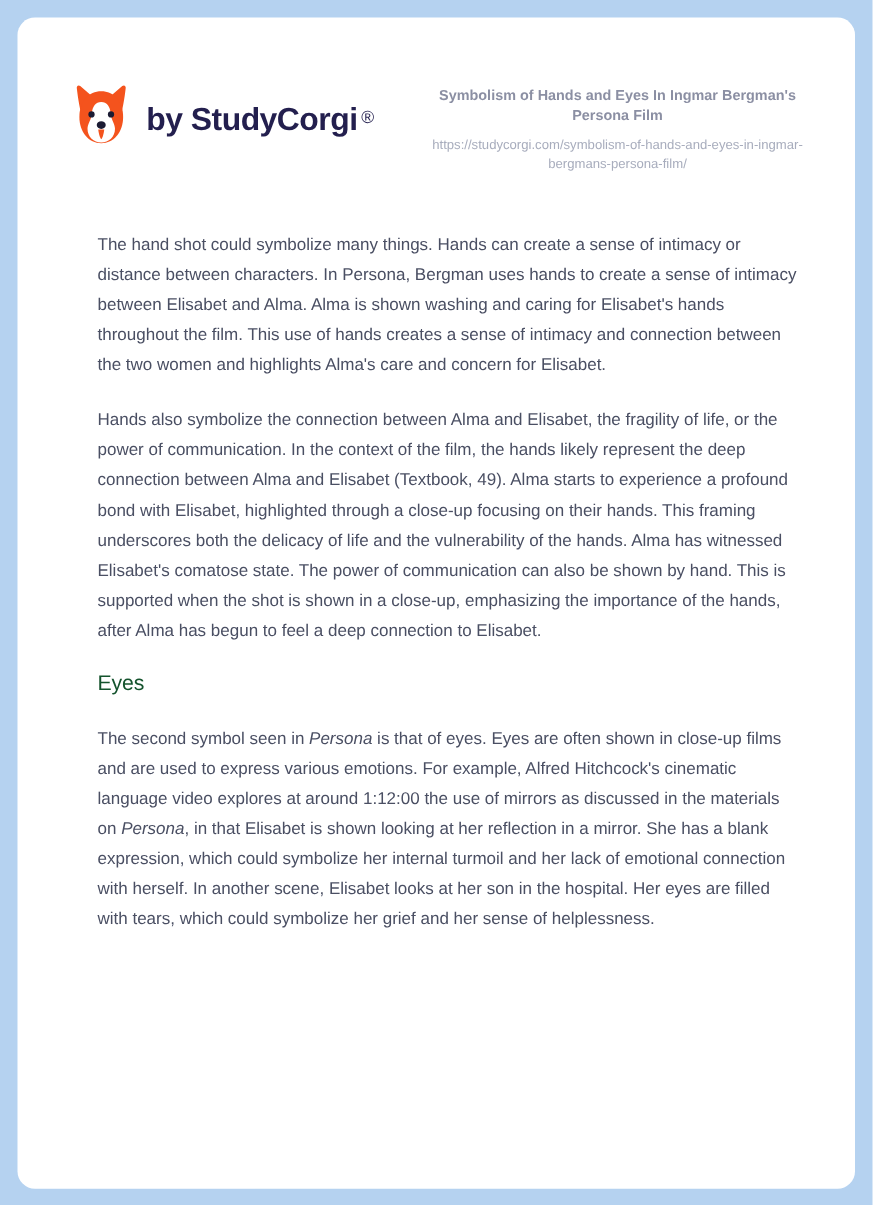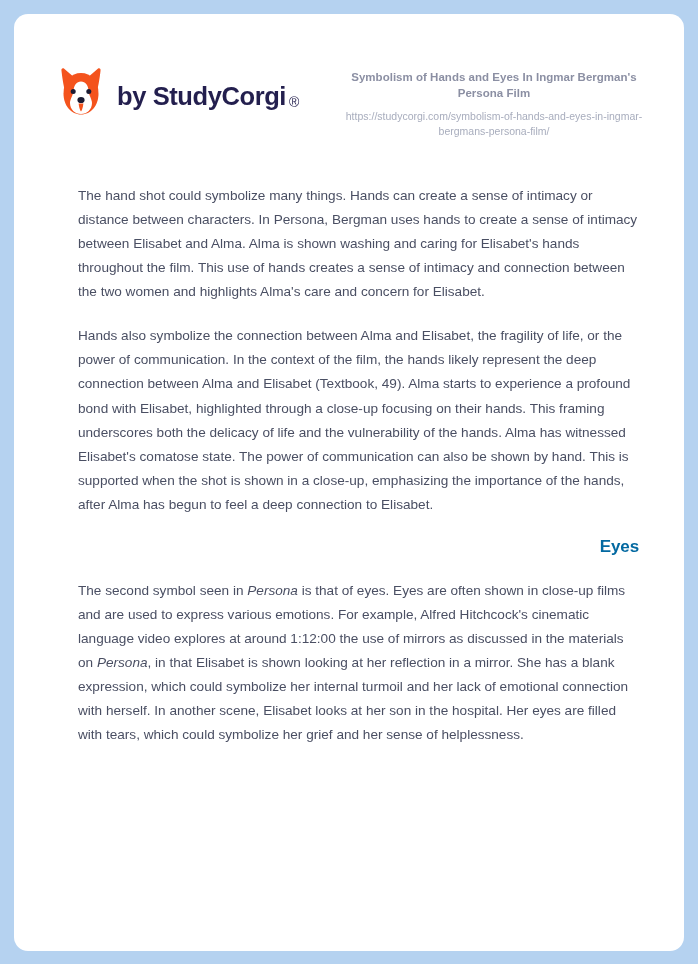--- a/index.html
+++ b/index.html
@@ -43,21 +43,21 @@
 
   .logo-mark {
     width: 46px;
     height: 50px;
     flex: 0 0 46px;
     display: block;
   }
 
   .brand-wordmark {
     display: flex;
-    align-items: flex-end;
+    align-items: center;
     color: #231f4e;
   }
 
   .brand-text {
     font-size: 25.5px;
     font-weight: bold;
     letter-spacing: -0.4px;
     color: #231f4e;
     line-height: 1;
     padding-top: 9px;
@@ -104,26 +104,25 @@
     color: #4a4f63;
     font-size: 13.6px;
     line-height: 1.77;
     margin-bottom: 20px;
     text-align: left;
   }
 
   .content p em { font-style: italic; }
 
   h2.section-heading {
-    color: #0369a1;
+    color: #14532d;
     font-size: 17px;
-    font-weight: bold;
+    font-weight: normal;
     margin: 20px 0 22px 0;
     letter-spacing: -0.1px;
-    text-align: right;
   }
 </style>
 </head>
 <body>
 
 <div class="page-card">
 
   <div class="header">
 
     <div class="brand">

